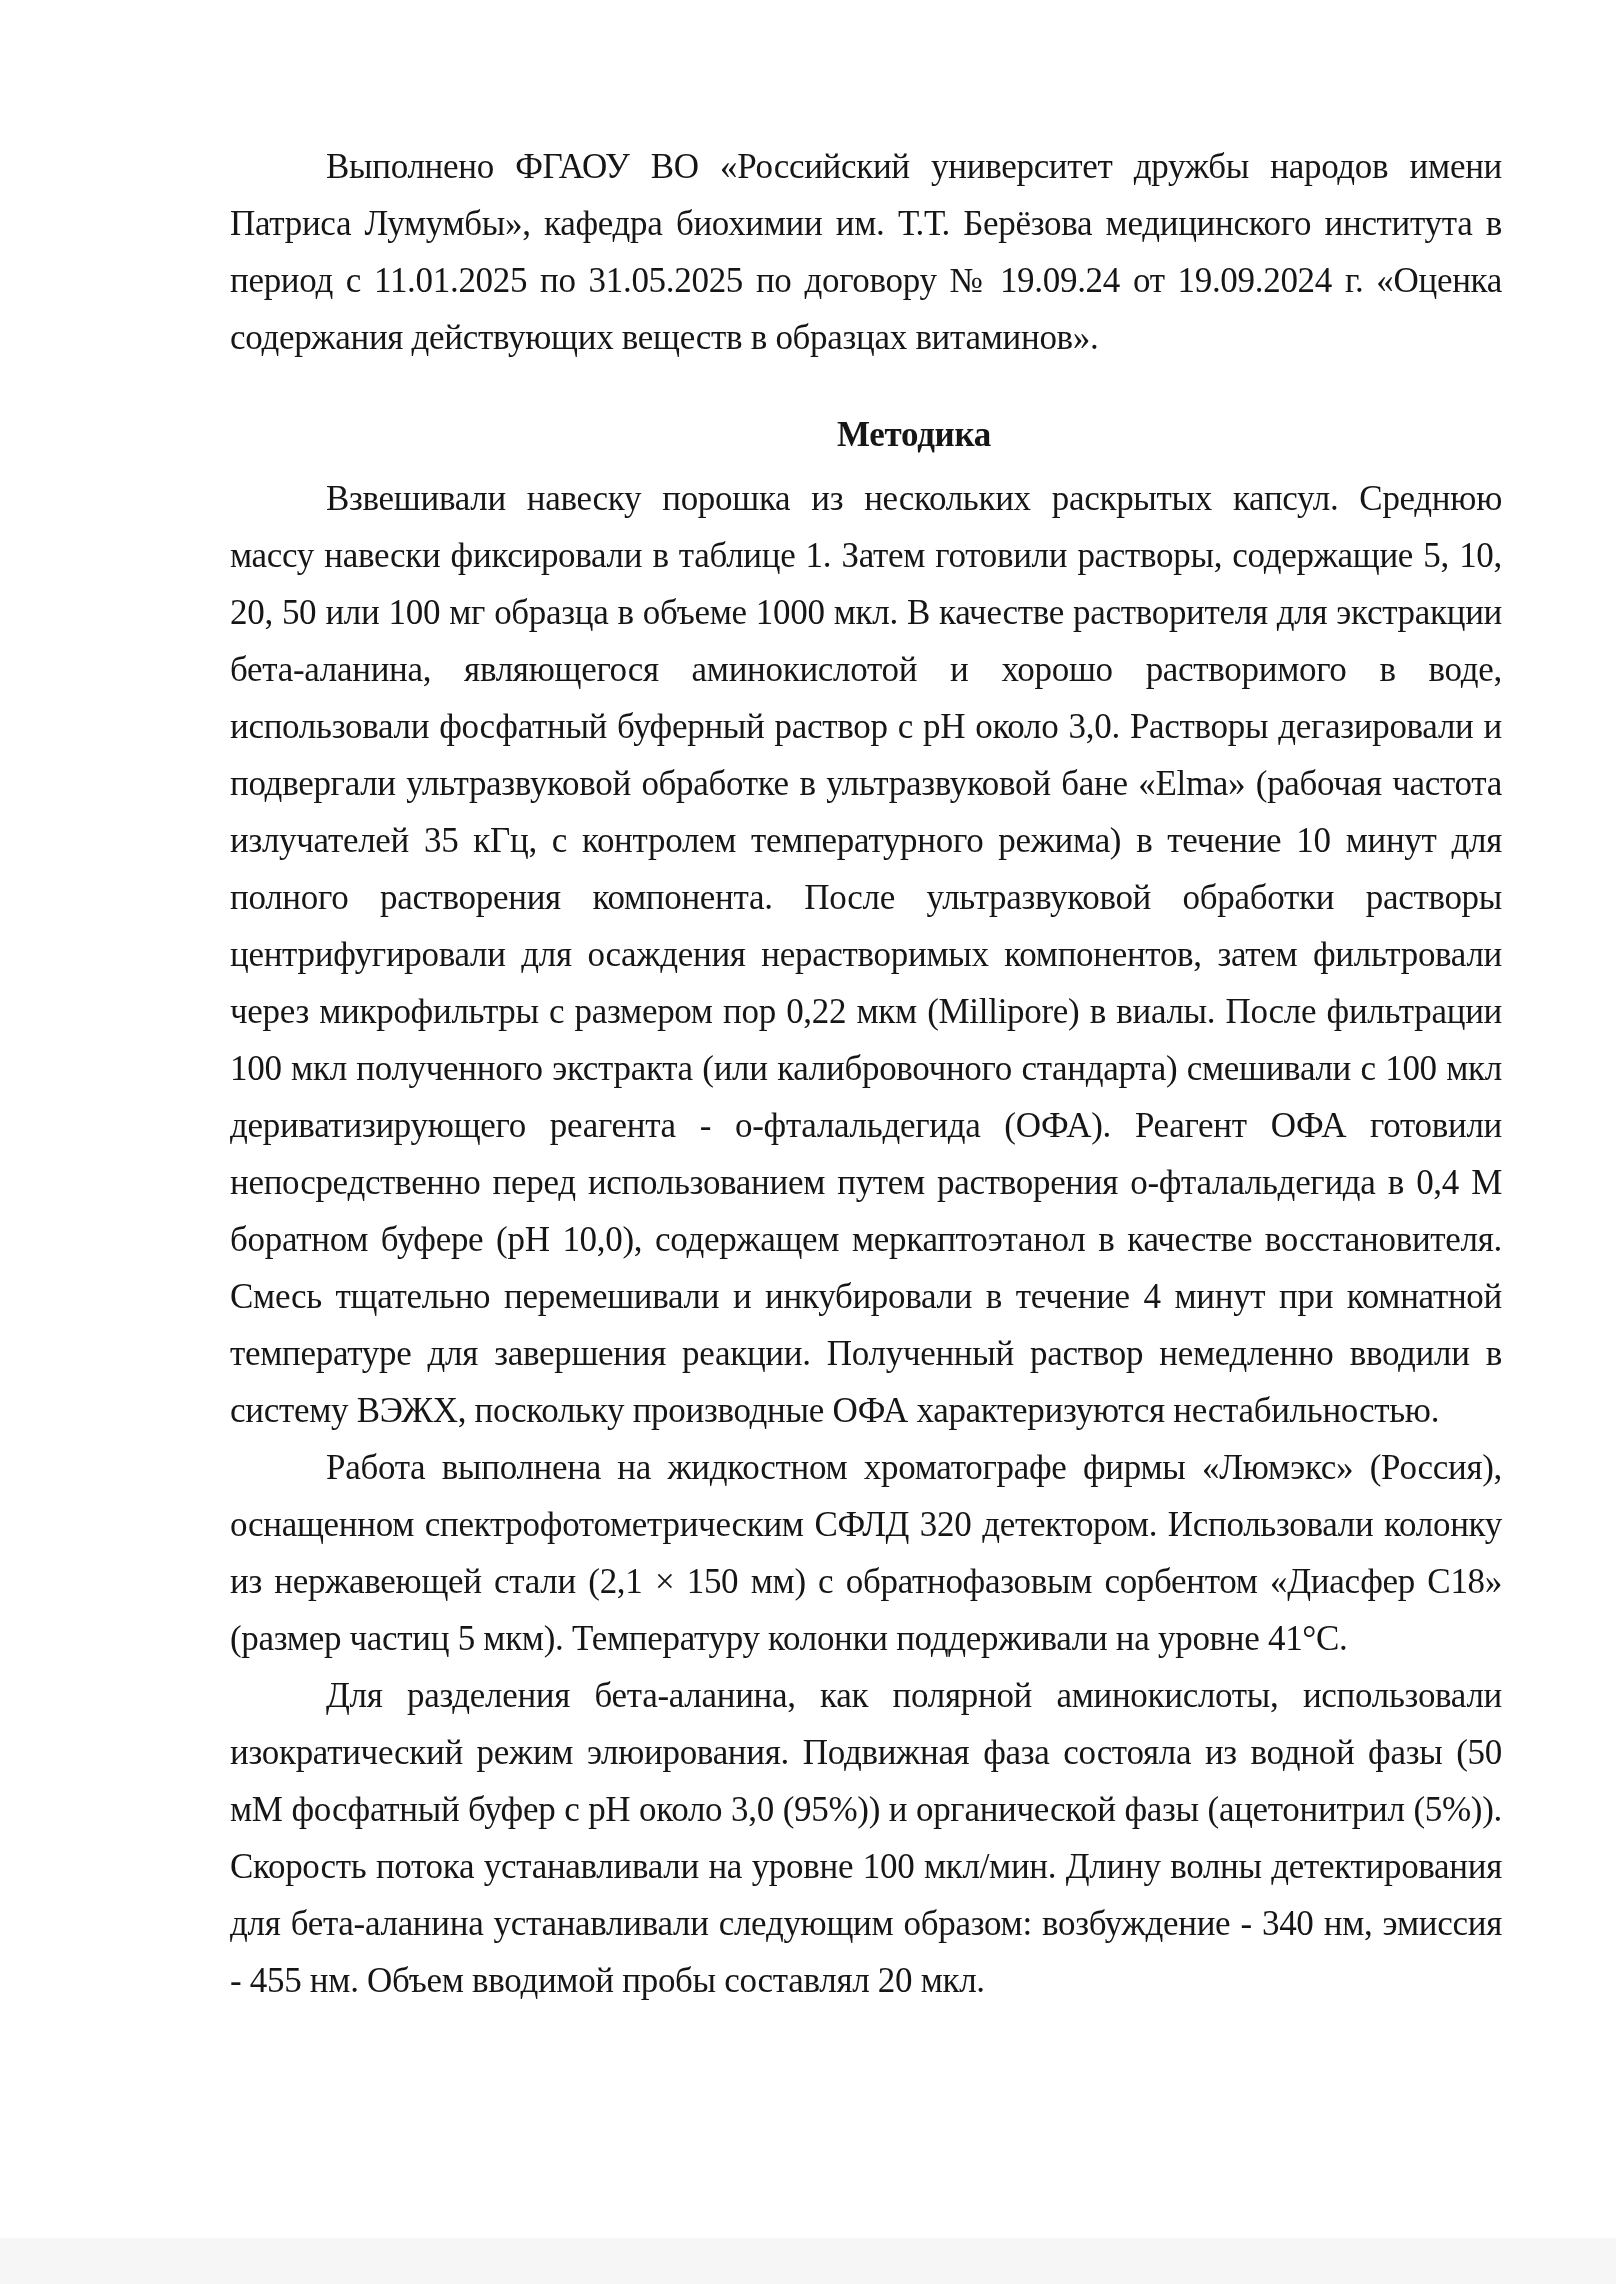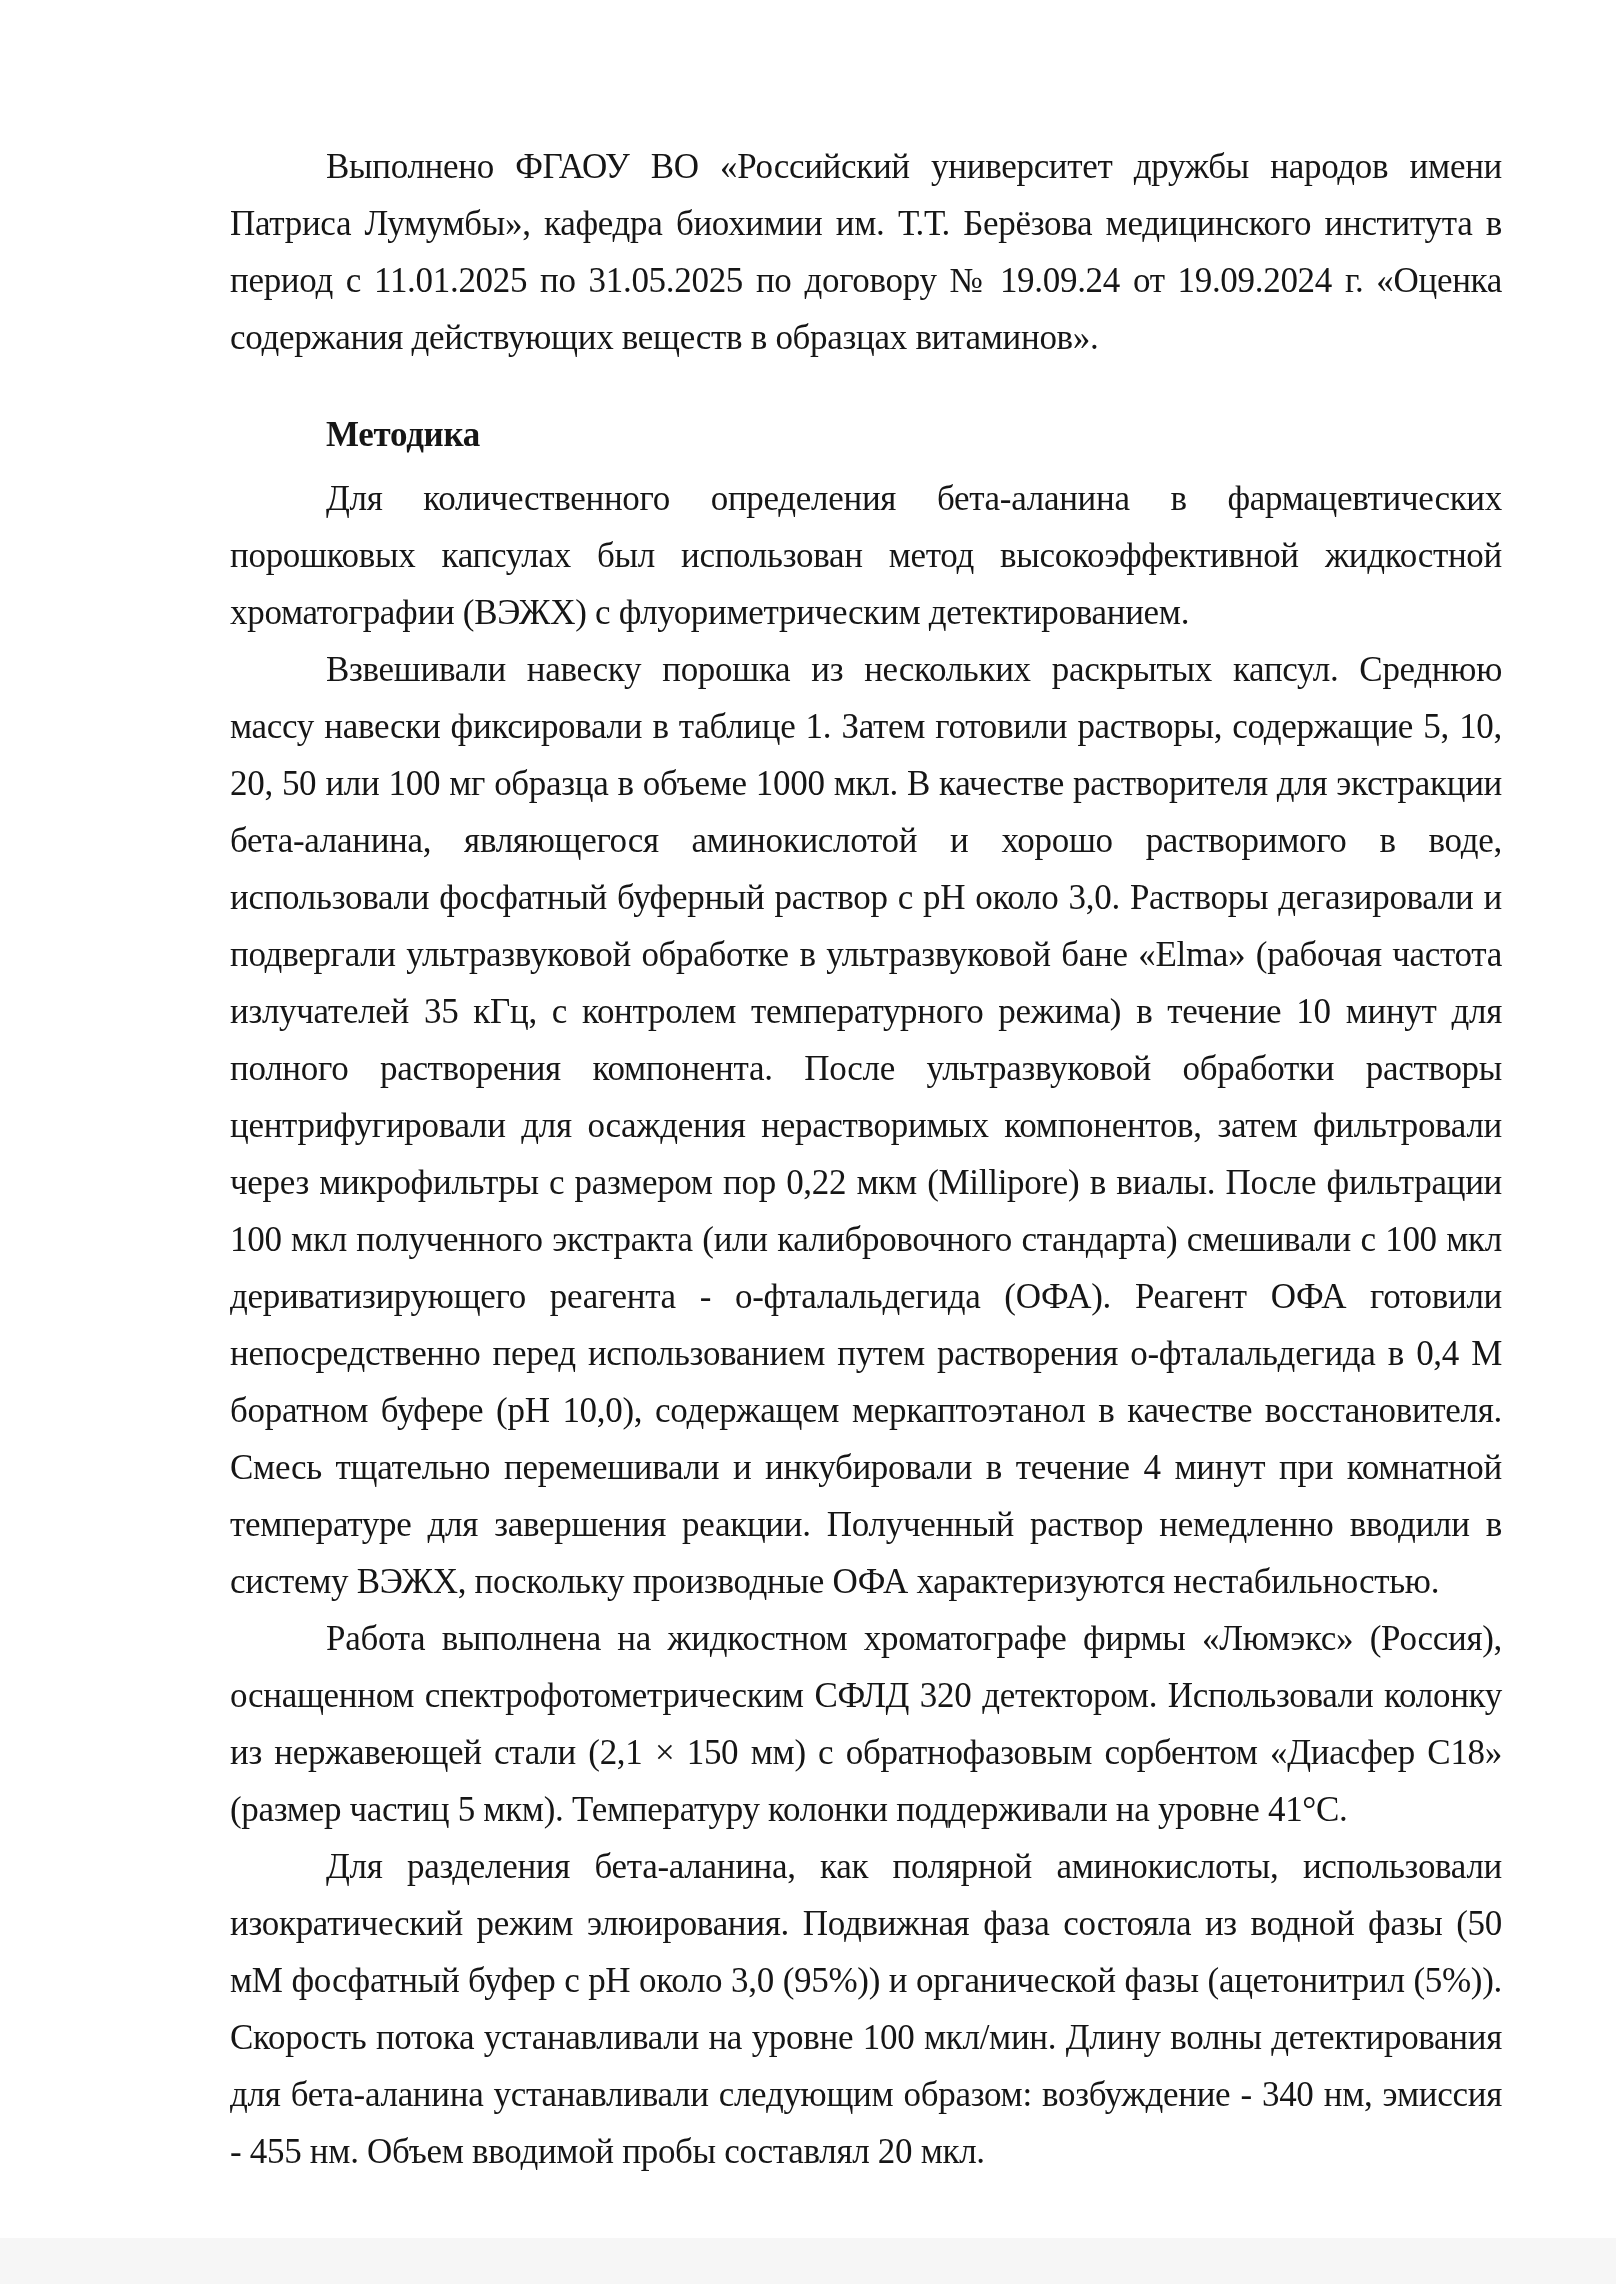--- a/index.html
+++ b/index.html
@@ -25,41 +25,40 @@
     margin: 0;
     text-indent: 96px;
     text-align: justify;
   }
   .heading {
     margin: 40px 0 6.5px 0;
     text-indent: 96px;
     font-weight: bold;
     font-size: 35px;
     line-height: 57px;
-    text-align: left;
+    text-align: center;
   }
   .scan-band {
     position: absolute;
     left: 0;
     bottom: 0;
     width: 100%;
     height: 46px;
     background: #f6f6f6;
   }
 </style>
 </head>
 <body>
 
 <div class="page">
 
   <p class="para">Выполнено ФГАОУ ВО «Российский университет дружбы народов имени Патриса Лумумбы», кафедра биохимии им. Т.Т. Берёзова медицинского института в период с 11.01.2025 по 31.05.2025 по договору № 19.09.24 от 19.09.2024 г. «Оценка содержания действующих веществ в образцах витаминов».</p>
 
   <h2 class="heading">Методика</h2>
 
-  <p class="para">Для количественного определения бета-аланина в фармацевтических порошковых капсулах был использован метод высокоэффективной жидкостной хроматографии (ВЭЖХ) с флуориметрическим детектированием.</p>
 
   <p class="para">Взвешивали навеску порошка из нескольких раскрытых капсул. Среднюю массу навески фиксировали в таблице 1. Затем готовили растворы, содержащие 5, 10, 20, 50 или 100 мг образца в объеме 1000 мкл. В качестве растворителя для экстракции бета-аланина, являющегося аминокислотой и хорошо растворимого в воде, использовали фосфатный буферный раствор с рН около 3,0. Растворы дегазировали и подвергали ультразвуковой обработке в ультразвуковой бане «Elma» (рабочая частота излучателей 35 кГц, с контролем температурного режима) в течение 10 минут для полного растворения компонента. После ультразвуковой обработки растворы центрифугировали для осаждения нерастворимых компонентов, затем фильтровали через микрофильтры с размером пор 0,22 мкм (Millipore) в виалы. После фильтрации 100 мкл полученного экстракта (или калибровочного стандарта) смешивали с 100 мкл дериватизирующего реагента - о-фталальдегида (ОФА). Реагент ОФА готовили непосредственно перед использованием путем растворения о-фталальдегида в 0,4 М боратном буфере (рН 10,0), содержащем меркаптоэтанол в качестве восстановителя. Смесь тщательно перемешивали и инкубировали в течение 4 минут при комнатной температуре для завершения реакции. Полученный раствор немедленно вводили в систему ВЭЖХ, поскольку производные ОФА характеризуются нестабильностью.</p>
 
   <p class="para">Работа выполнена на жидкостном хроматографе фирмы «Люмэкс» (Россия), оснащенном спектрофотометрическим СФЛД 320 детектором. Использовали колонку из нержавеющей стали (2,1 × 150 мм) с обратнофазовым сорбентом «Диасфер С18» (размер частиц 5 мкм). Температуру колонки поддерживали на уровне 41°С.</p>
 
   <p class="para">Для разделения бета-аланина, как полярной аминокислоты, использовали изократический режим элюирования. Подвижная фаза состояла из водной фазы (50 мМ фосфатный буфер с рН около 3,0 (95%)) и органической фазы (ацетонитрил (5%)). Скорость потока устанавливали на уровне 100 мкл/мин. Длину волны детектирования для бета-аланина устанавливали следующим образом: возбуждение - 340 нм, эмиссия - 455 нм. Объем вводимой пробы составлял 20 мкл.</p>
 
   <div class="scan-band"></div>
 </div>
 

